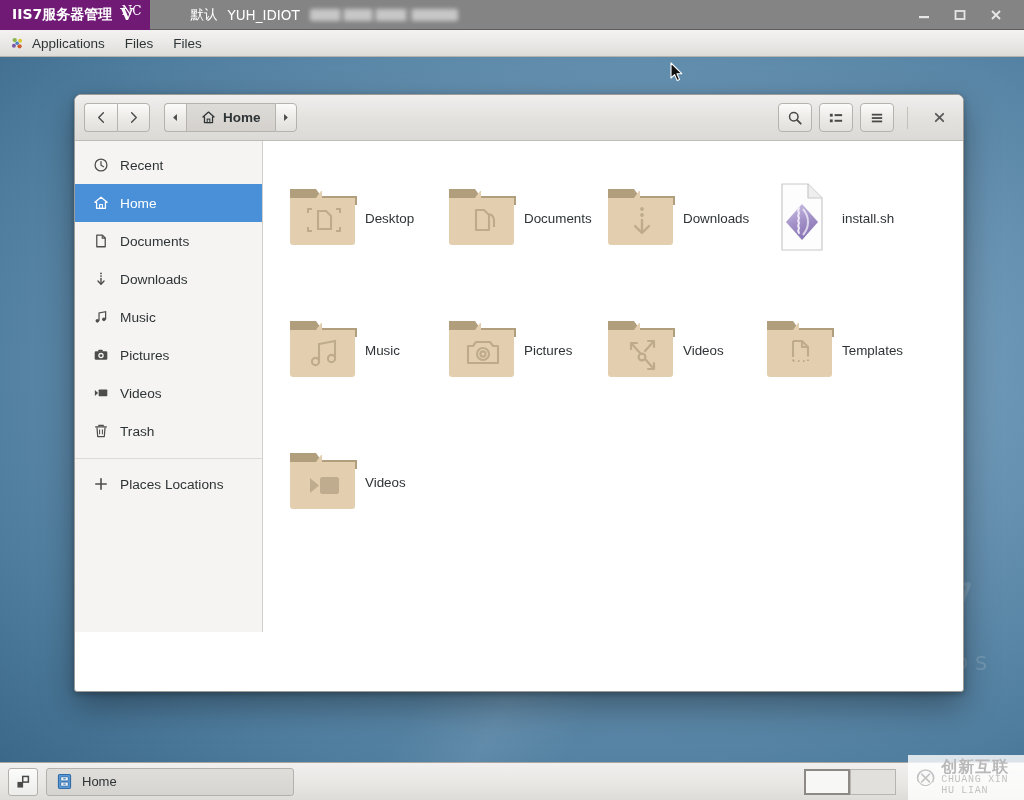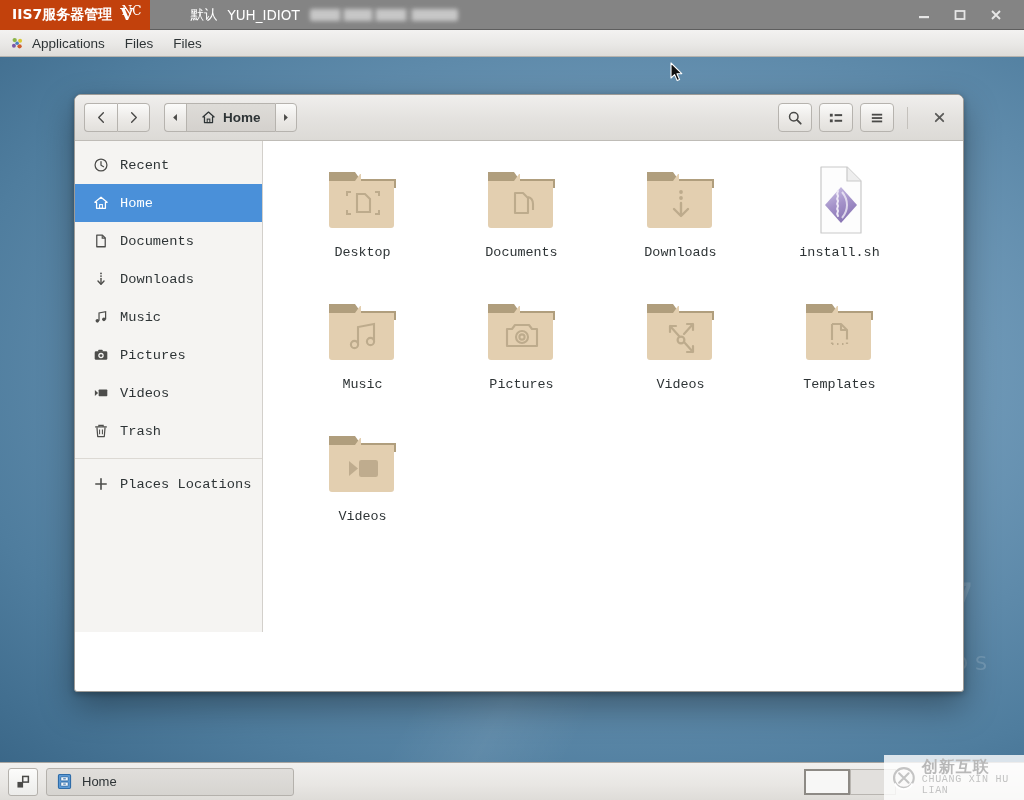--- a/index.html
+++ b/index.html
@@ -37,21 +37,21 @@
 
   
   #vnc-bar {
     position: absolute; left: 0; top: 0;
     width: 1024px; height: 30px;
     background: #848484;
     display: flex; align-items: center;
     border-bottom: 1px solid #5e5e5e;
   }
   #vnc-brand {
-    height: 30px; background: #c2410c;
+    height: 30px; background: #701a75;
     display: flex; align-items: center; gap: 8px;
     padding: 0 10px 0 12px;
     color: #ffffff;
   }
   #vnc-brand-text {
     font-family: "DejaVu Sans", sans-serif;
     font-size: 14px; font-weight: bold; white-space: nowrap;
   }
   #vnc-logo {
     font-family: "DejaVu Serif", serif;
@@ -151,21 +151,21 @@
 
   #header-right { margin-left: auto; display: flex; align-items: center; gap: 7px; }
   .icon-btn { width: 34px; }
   #win-close {
     width: 30px; height: 30px; margin-left: 9px;
     display:flex; align-items:center; justify-content:center;
     color: #5b5b59; background: none; border: none;
   }
   #header-sep { width: 1px; height: 22px; background: #c4c1bc; margin-left: 6px; }
 
-  #body-area { display: flex; height: 491px; font-family: Liberation Mono, monospace; }
+  #body-area { display: flex; height: 491px; }
 
   
   #sidebar {
     width: 188px; background: #f5f4f2;
     border-right: 1px solid #d3d0cb;
     padding-top: 5px;
     display: flex; flex-direction: column;
   }
   .side-item {
     height: 38px; display: flex; align-items: center; gap: 11px;
@@ -185,21 +185,21 @@
   }
   #grid {
     display: grid;
     grid-template-columns: repeat(4, 159px);
     justify-content: start;
     padding-left: 20px;
     row-gap: 8px;
   }
   .item {
     width: 159px; height: 124px;
-    display: flex; flex-direction: column; align-items: center;
+    display: flex; flex-direction: row; align-items: center;
     padding-top: 4px;
   }
   .item .glyph { height: 86px; display:flex; align-items:center; justify-content:center; }
   .item .caption {
     font-size: 13.4px; color: #2e3436; margin-top: 2px;
     max-width: 150px; text-align: center;
     white-space: nowrap; overflow: hidden; text-overflow: ellipsis;
   }
 
   
@@ -228,21 +228,21 @@
   #workspaces { margin-left: auto; display: flex; gap: 0px; margin-right: 120px; }
   .ws {
     width: 46px; height: 26px; border: 1px solid #b8b5b0;
     background: #e2e0dd;
   }
   .ws.active { background: #f7f7f6; border: 2px solid #8d8a85; }
 
   
   #watermark {
     position: absolute; right: 0; bottom: 0;
-    width: 140px; height: 45px;
+    width: 116px; height: 45px;
     background: rgba(255,255,255,0.80);
     display: flex; align-items: center; gap: 6px;
     padding-left: 8px;
     pointer-events: none;
   }
   #wm-text { line-height: 1.05; }
   #wm-cn { font-size: 16px; font-weight: bold; color: #b8b8b8; font-family: "DejaVu Sans", sans-serif; letter-spacing: 1px; }
   #wm-py { font-size: 10px; color: #c2c2c2; letter-spacing: .7px; font-family: Liberation Mono, monospace; }
 
   

